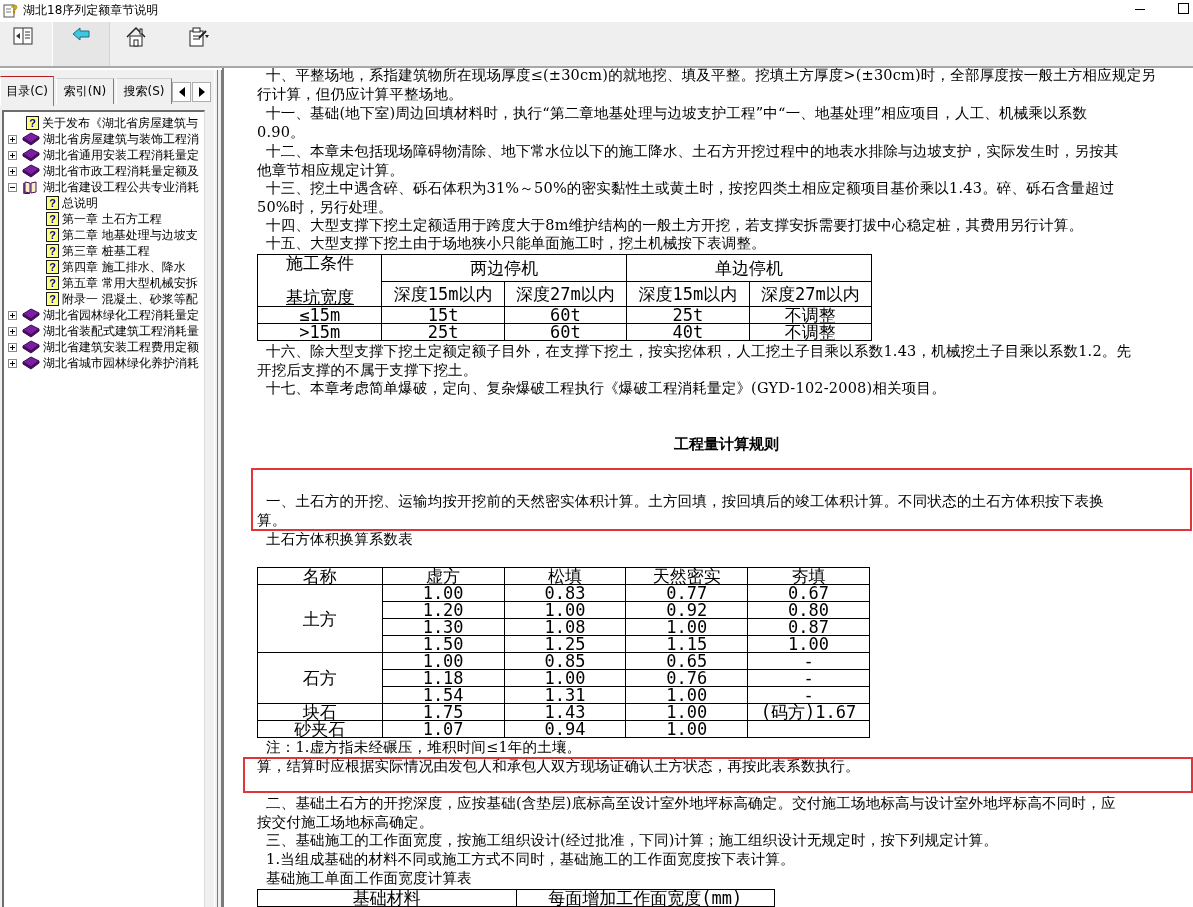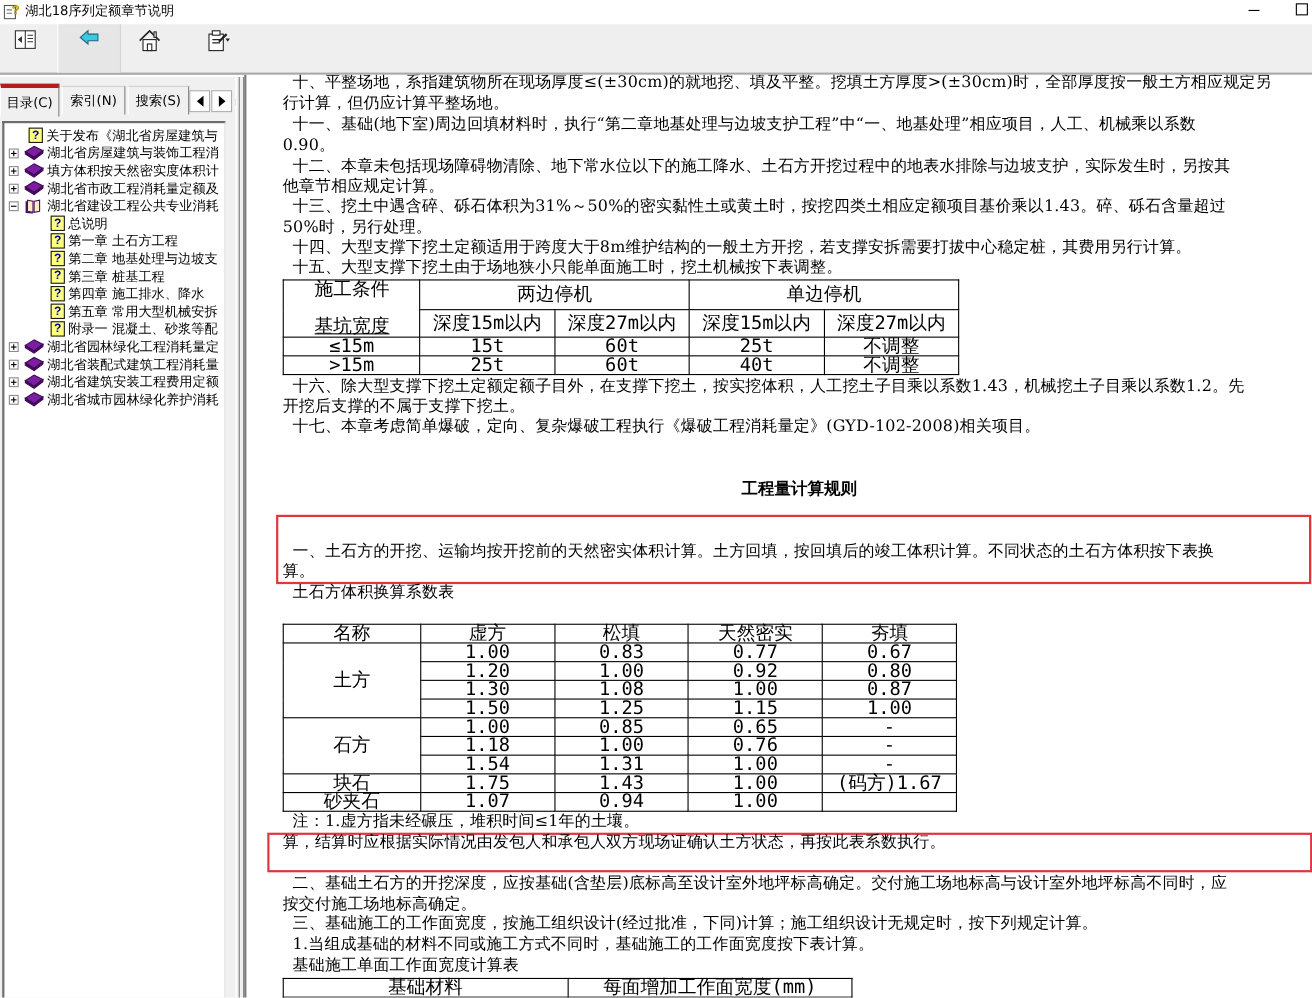--- a/index.html
+++ b/index.html
@@ -22,21 +22,21 @@
   .tb-btn .tb-label { margin-top: 1px; }
   .tb-hide { left: 6px; width: 34px; }
   .tb-back { left: 52px; width: 58px; background: #e6e6e6; border-left: 1px solid #fff; border-right: 1px solid #d4d4d4; }
   .tb-home { left: 118px; width: 36px; }
   .tb-opts { left: 174px; width: 50px; }
 
   
   .leftpane { position: absolute; left: 0; top: 70px; width: 214px; height: 837px; background: #f0f0f0; }
   .tabs { position: absolute; left: 0; top: 8px; height: 28px; width: 214px; }
   .tab { position: absolute; top: 0; height: 26px; font-size: 12px; display: flex; align-items: center; justify-content: center; background: #f0f0f0; }
-  .tab.active { top: -2px; height: 30px; background: #f0f0f0; border-left: 1px solid #fff; border-top: 4px solid #b91c1c; border-right: 1px solid #808080; z-index: 2; }
+  .tab.active { top: -2px; height: 30px; background: #f0f0f0; border-left: 1px solid #fff; border-top: 1px solid #b91c1c; border-right: 1px solid #808080; z-index: 2; }
   .tab.inactive { border: 1px solid #d0d0d0; border-bottom: none; border-right: 1px solid #808080; border-left: 1px solid #fff; }
   .tab-c { left: 0; width: 54px; }
   .tab-n { left: 56px; width: 58px; }
   .tab-s { left: 116px; width: 56px; }
   .tab-arrow { position: absolute; top: 4px; width: 19px; height: 20px; border: 1px solid #adadad; background: #fdfdfd; display: flex; align-items: center; justify-content: center; }
   .arrow-left { left: 172px; }
   .arrow-right { left: 192px; }
   .tri-l { width: 0; height: 0; border-top: 5px solid transparent; border-bottom: 5px solid transparent; border-right: 6px solid #000; }
   .tri-r { width: 0; height: 0; border-top: 5px solid transparent; border-bottom: 5px solid transparent; border-left: 6px solid #000; }
 
@@ -158,21 +158,21 @@
           </svg></span>
       <span class="lbl">湖北省房屋建筑与装饰工程消</span>
     </div>
 
     <div class="tree-item" style="left:4px;top:35px;">
       <span class="expander plus"></span>
       <span class="book-icon"><svg width="18" height="14" viewBox="0 0 18 14">
             <path d="M1 6 L9 1 L17 5 L9 11 Z" fill="#7b1fa2" stroke="#3d0a52"></path>
             <path d="M1 6 L1 8 L9 13 L17 7 L17 5 L9 11 Z" fill="#4a0e63" stroke="#3d0a52"></path>
           </svg></span>
-      <span class="lbl">填方体积按天然密实度体积计</span>
+      <span class="lbl">湖北省通用安装工程消耗量定</span>
     </div>
 
     <div class="tree-item" style="left:4px;top:51px;">
       <span class="expander plus"></span>
       <span class="book-icon"><svg width="18" height="14" viewBox="0 0 18 14">
             <path d="M1 6 L9 1 L17 5 L9 11 Z" fill="#7b1fa2" stroke="#3d0a52"></path>
             <path d="M1 6 L1 8 L9 13 L17 7 L17 5 L9 11 Z" fill="#4a0e63" stroke="#3d0a52"></path>
           </svg></span>
       <span class="lbl">湖北省市政工程消耗量定额及</span>
     </div>

